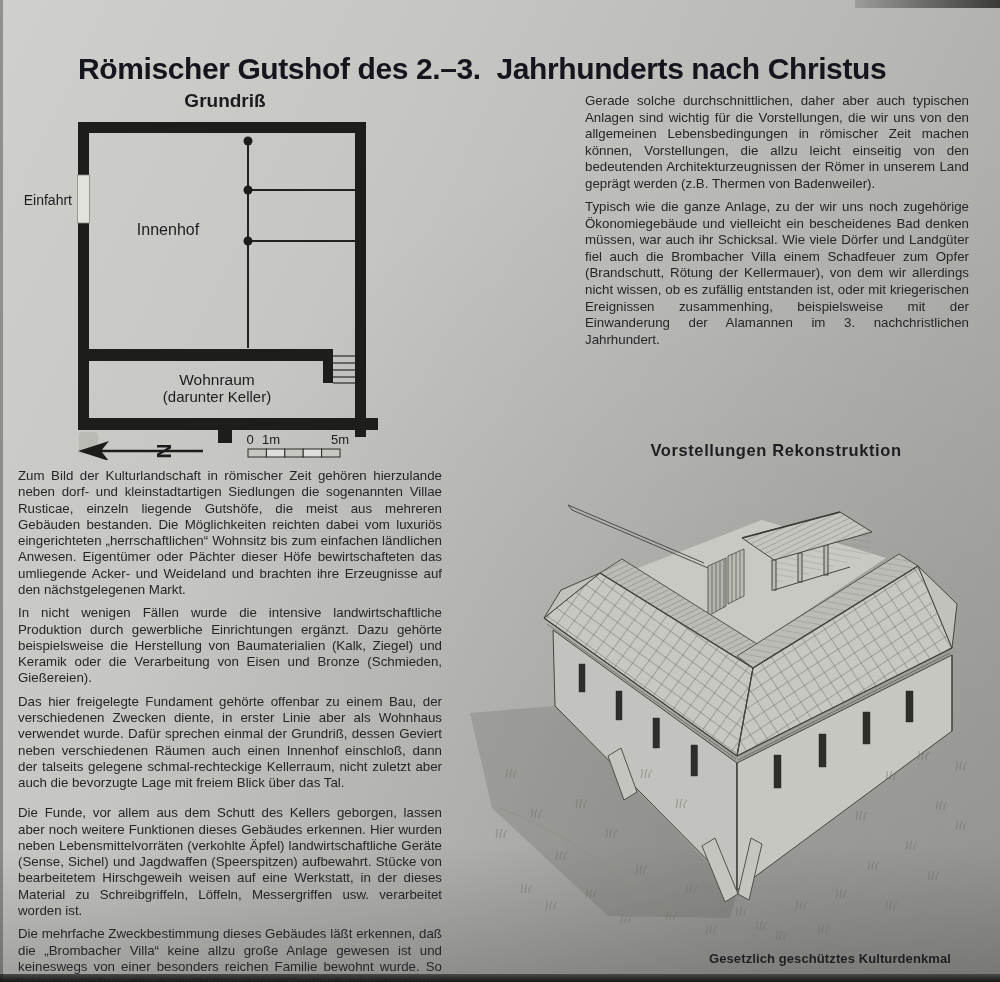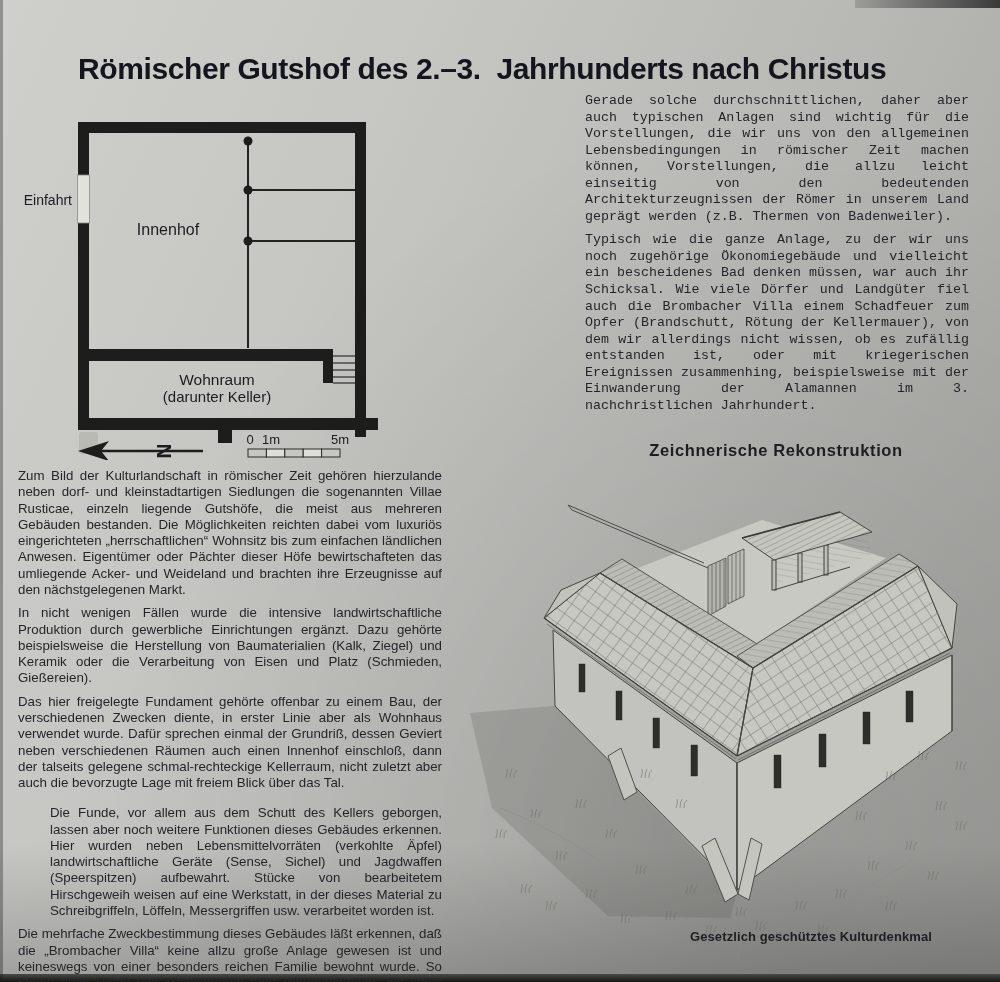--- a/index.html
+++ b/index.html
@@ -23,43 +23,44 @@
   .plan-heading{
     position:absolute;left:130px;top:90px;width:190px;text-align:center;
     font-size:19px;font-weight:bold;color:#1b1b1f;
   }
   .recon-heading{
     position:absolute;left:585px;top:441px;width:382px;text-align:center;
     font-size:16.5px;font-weight:bold;color:#1e1e22;letter-spacing:0.6px;
   }
   .col{position:absolute;color:#26262a;text-align:justify;}
   .col p{margin:0 0 7px 0;}
-  .col-right{left:585px;top:93px;width:384px;font-size:13.3px;line-height:1.245;font-family:Liberation Mono, monospace;}
+  .col-right{left:585px;top:93px;width:384px;font-size:13.3px;line-height:1.245;}
   .col-left{left:18px;top:468px;width:424px;font-size:13.3px;line-height:1.225;}
-  .col-left p.gap{margin-top:14px;margin-left:32px;}
+  .col-left p.gap{margin-top:14px;}
   .footer{
-    position:absolute;left:690px;top:929px;width:280px;text-align:left;
+    position:absolute;left:690px;top:951px;width:280px;text-align:center;
     font-size:13px;font-weight:bold;color:#1f1f23;letter-spacing:0.1px;
   }
   svg{position:absolute;display:block;}
   #plan-svg{left:10px;top:88px;}
   #recon-svg{left:440px;top:478px;}
   .plan-label{font-family:"Liberation Sans","DejaVu Sans",sans-serif;fill:#1c1c20;}
 </style>
 </head>
 <body>
 
 <div class="panel">
 
   <div class="edge edge-top-right"></div>
   <div class="edge edge-bottom"></div>
   <div class="edge edge-left"></div>
 
   <h1 class="title">Römischer Gutshof des 2.–3.  Jahrhunderts nach Christus</h1>
 
+  <div class="plan-heading">Grundriß</div>
 
   <svg id="plan-svg" width="385" height="372" viewBox="0 0 385 372">
     <g fill="#1d1d1b" stroke="none">
 
       <rect x="68" y="34" width="288" height="11"></rect>
 
       <rect x="68" y="34" width="11" height="53"></rect>
       <rect x="68" y="135" width="11" height="207"></rect>
 
       <rect x="345" y="34" width="11" height="315"></rect>
@@ -117,27 +118,27 @@
     <text class="plan-label" x="330" y="356" font-size="13" text-anchor="middle">5m</text>
   </svg>
 
   <div class="col col-right">
     <p>Gerade solche durchschnittlichen, daher aber auch typischen Anlagen sind wichtig für die Vorstellungen, die wir uns von den allgemeinen Lebensbedingungen in römischer Zeit machen können, Vorstellungen, die allzu leicht einseitig von den bedeutenden Architekturzeugnissen der Römer in unserem Land geprägt werden (z.B. Thermen von Badenweiler).</p>
     <p>Typisch wie die ganze Anlage, zu der wir uns noch zugehörige Ökonomiegebäude und vielleicht ein bescheidenes Bad denken müssen, war auch ihr Schicksal. Wie viele Dörfer und Landgüter fiel auch die Brombacher Villa einem Schadfeuer zum Opfer (Brandschutt, Rötung der Kellermauer), von dem wir allerdings nicht wissen, ob es zufällig entstanden ist, oder mit kriegerischen Ereignissen zusammenhing, beispielsweise mit der Einwanderung der Alamannen im 3. nachchristlichen Jahrhundert.</p>
   </div>
 
   <div class="col col-left">
     <p>Zum Bild der Kulturlandschaft in römischer Zeit gehören hierzulande neben dorf- und kleinstadtartigen Siedlungen die sogenannten Villae Rusticae, einzeln liegende Gutshöfe, die meist aus mehreren Gebäuden bestanden. Die Möglichkeiten reichten dabei vom luxuriös eingerichteten „herrschaftlichen“ Wohnsitz bis zum einfachen ländlichen Anwesen. Eigentümer oder Pächter dieser Höfe bewirtschafteten das umliegende Acker- und Weideland und brachten ihre Erzeugnisse auf den nächstgelegenen Markt.</p>
-    <p>In nicht wenigen Fällen wurde die intensive landwirtschaftliche Produktion durch gewerbliche Einrichtungen ergänzt. Dazu gehörte beispielsweise die Herstellung von Baumaterialien (Kalk, Ziegel) und Keramik oder die Verarbeitung von Eisen und Platz (Schmieden, Gießereien).</p>
+    <p>In nicht wenigen Fällen wurde die intensive landwirtschaftliche Produktion durch gewerbliche Einrichtungen ergänzt. Dazu gehörte beispielsweise die Herstellung von Baumaterialien (Kalk, Ziegel) und Keramik oder die Verarbeitung von Eisen und Bronze (Schmieden, Gießereien).</p>
     <p>Das hier freigelegte Fundament gehörte offenbar zu einem Bau, der verschiedenen Zwecken diente, in erster Linie aber als Wohnhaus verwendet wurde. Dafür sprechen einmal der Grundriß, dessen Geviert neben verschiedenen Räumen auch einen Innenhof einschloß, dann der talseits gelegene schmal-rechteckige Kellerraum, nicht zuletzt aber auch die bevorzugte Lage mit freiem Blick über das Tal.</p>
     <p class="gap">Die Funde, vor allem aus dem Schutt des Kellers geborgen, lassen aber noch weitere Funktionen dieses Gebäudes erkennen. Hier wurden neben Lebensmittelvorräten (verkohlte Äpfel) landwirtschaftliche Geräte (Sense, Sichel) und Jagdwaffen (Speerspitzen) aufbewahrt. Stücke von bearbeitetem Hirschgeweih weisen auf eine Werkstatt, in der dieses Material zu Schreibgriffeln, Löffeln, Messergriffen usw. verarbeitet worden ist.</p>
     <p>Die mehrfache Zweckbestimmung dieses Gebäudes läßt erkennen, daß die „Brombacher Villa“ keine allzu große Anlage gewesen ist und keineswegs von einer besonders reichen Familie bewohnt wurde. So fehlen auch Reste von Mosaikböden oder Wandmalereien, die sonst neben Säulenfragmenten eine besonders aufwendig gestaltete Villa auszeichnen.</p>
   </div>
 
-  <div class="recon-heading">Zeichnerische Rekonstruktion</div>
+  <div class="recon-heading">Vorstellungen Rekonstruktion</div>
 
   <svg id="recon-svg" width="560" height="490" viewBox="0 0 560 490">
     <defs>
       <pattern id="gridA" width="12" height="12" patternUnits="userSpaceOnUse" patternTransform="rotate(36)">
         <path d="M0 0H12M0 0V12" stroke="#55554f" stroke-width="0.7" fill="none"></path>
       </pattern>
       <pattern id="gridB" width="12" height="12" patternUnits="userSpaceOnUse" patternTransform="rotate(-33)">
         <path d="M0 0H12M0 0V12" stroke="#55554f" stroke-width="0.7" fill="none"></path>
       </pattern>
       <pattern id="hatchA" width="5" height="5" patternUnits="userSpaceOnUse" patternTransform="rotate(64)">

